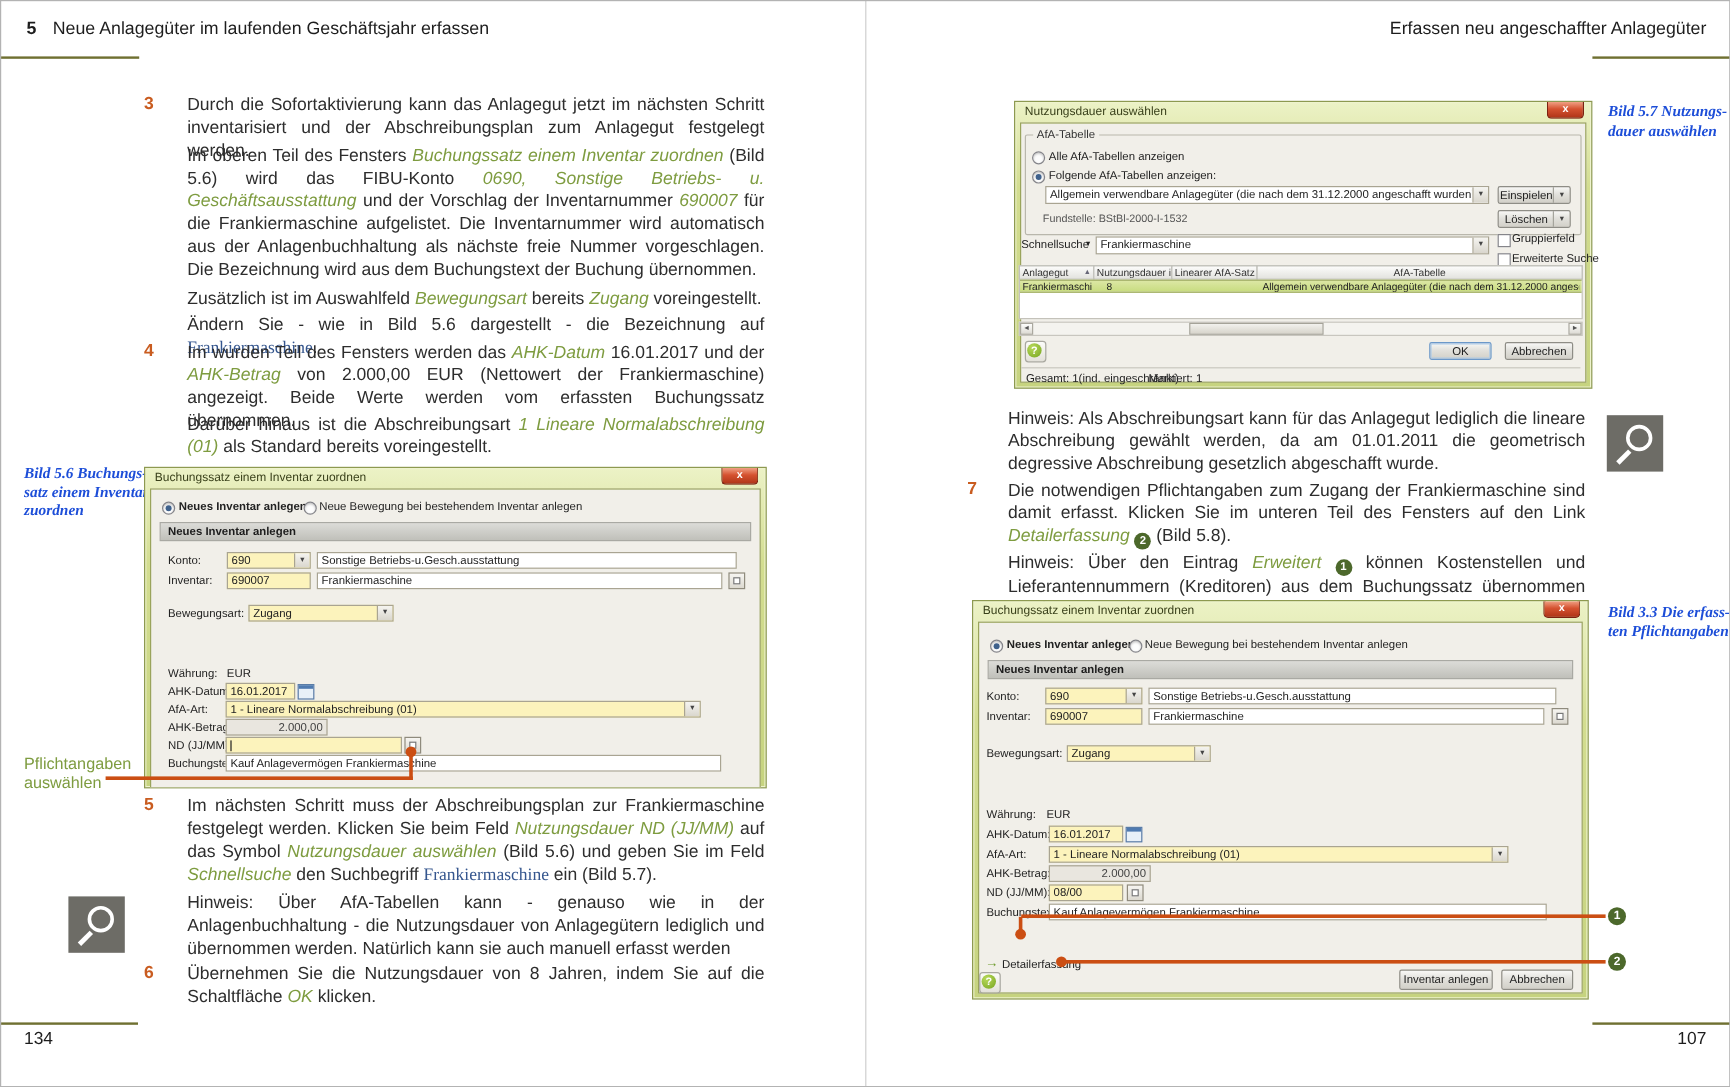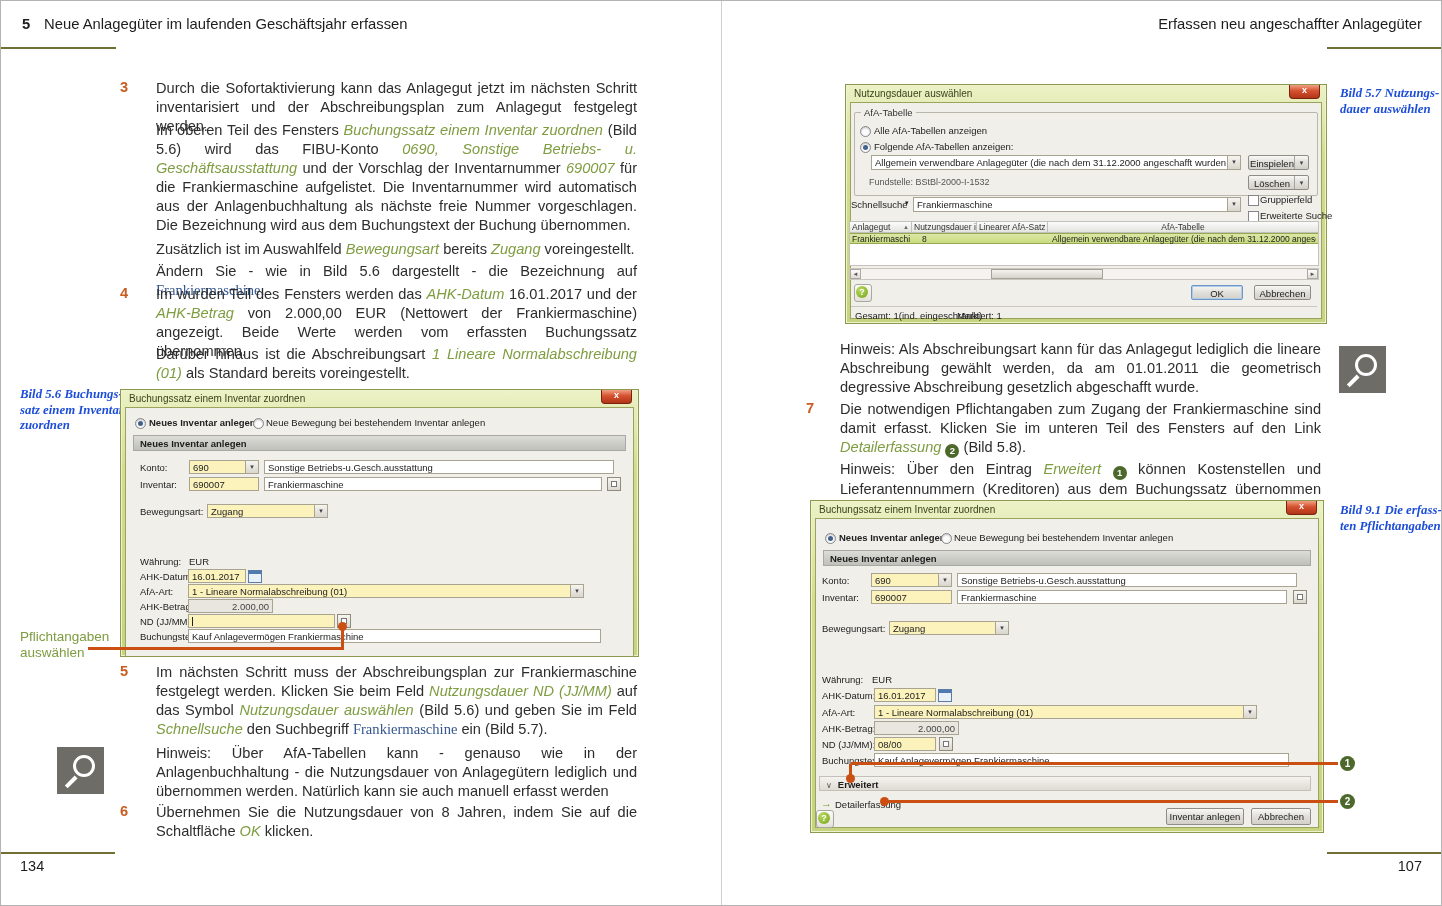--- a/index.html
+++ b/index.html
@@ -354,34 +354,31 @@
     <div class="fld yellow" style="left:63px;top:236px;width:62px">
       <span class="val">08/00</span>
     </div>
     <span class="sqbtn" style="left:128px;top:236px"></span>
 
     <span class="dtext" style="left:11px;top:254px">Buchungstext:</span>
     <div class="fld" style="left:63px;top:252px;width:415px">
       <span class="val">Kauf Anlagevermögen Frankiermaschine</span>
     </div>
 
-    <div class="exbar" style="left:8px;top:275px;width:492px">
-      <span class="chev">∨</span><span class="b">Erweitert</span>
-    </div>
 
     <span class="arrowlink" style="left:10px;top:296px">→</span>
     <span class="dtext" style="left:24px;top:298px">Detailerfassung</span>
 
     <span class="help" style="left:5px;top:309px"></span>
     <div class="btn" style="left:355px;top:307px;width:78px;height:17px">Inventar anlegen</div>
     <div class="btn" style="left:440px;top:307px;width:60px;height:17px">Abbrechen</div>
   </div>
 
   <div class="caption" style="left:1340px;top:503px">
-    <div>Bild 9.1  Die erfass-</div>
+    <div>Bild 3.3  Die erfass-</div>
     <div>ten Pflichtangaben</div>
   </div>
 
   <div class="cline" style="left:851px;top:762px;width:487px;height:3px"></div>
   <div class="cline" style="left:849px;top:764px;width:3px;height:12px"></div>
   <div class="cdot" style="left:846px;top:774px"></div>
   <div class="marker-badge" style="left:1340px;top:756px">1</div>
 
   <div class="cline" style="left:886px;top:800px;width:452px;height:3px"></div>
   <div class="cdot" style="left:880px;top:797px"></div>

